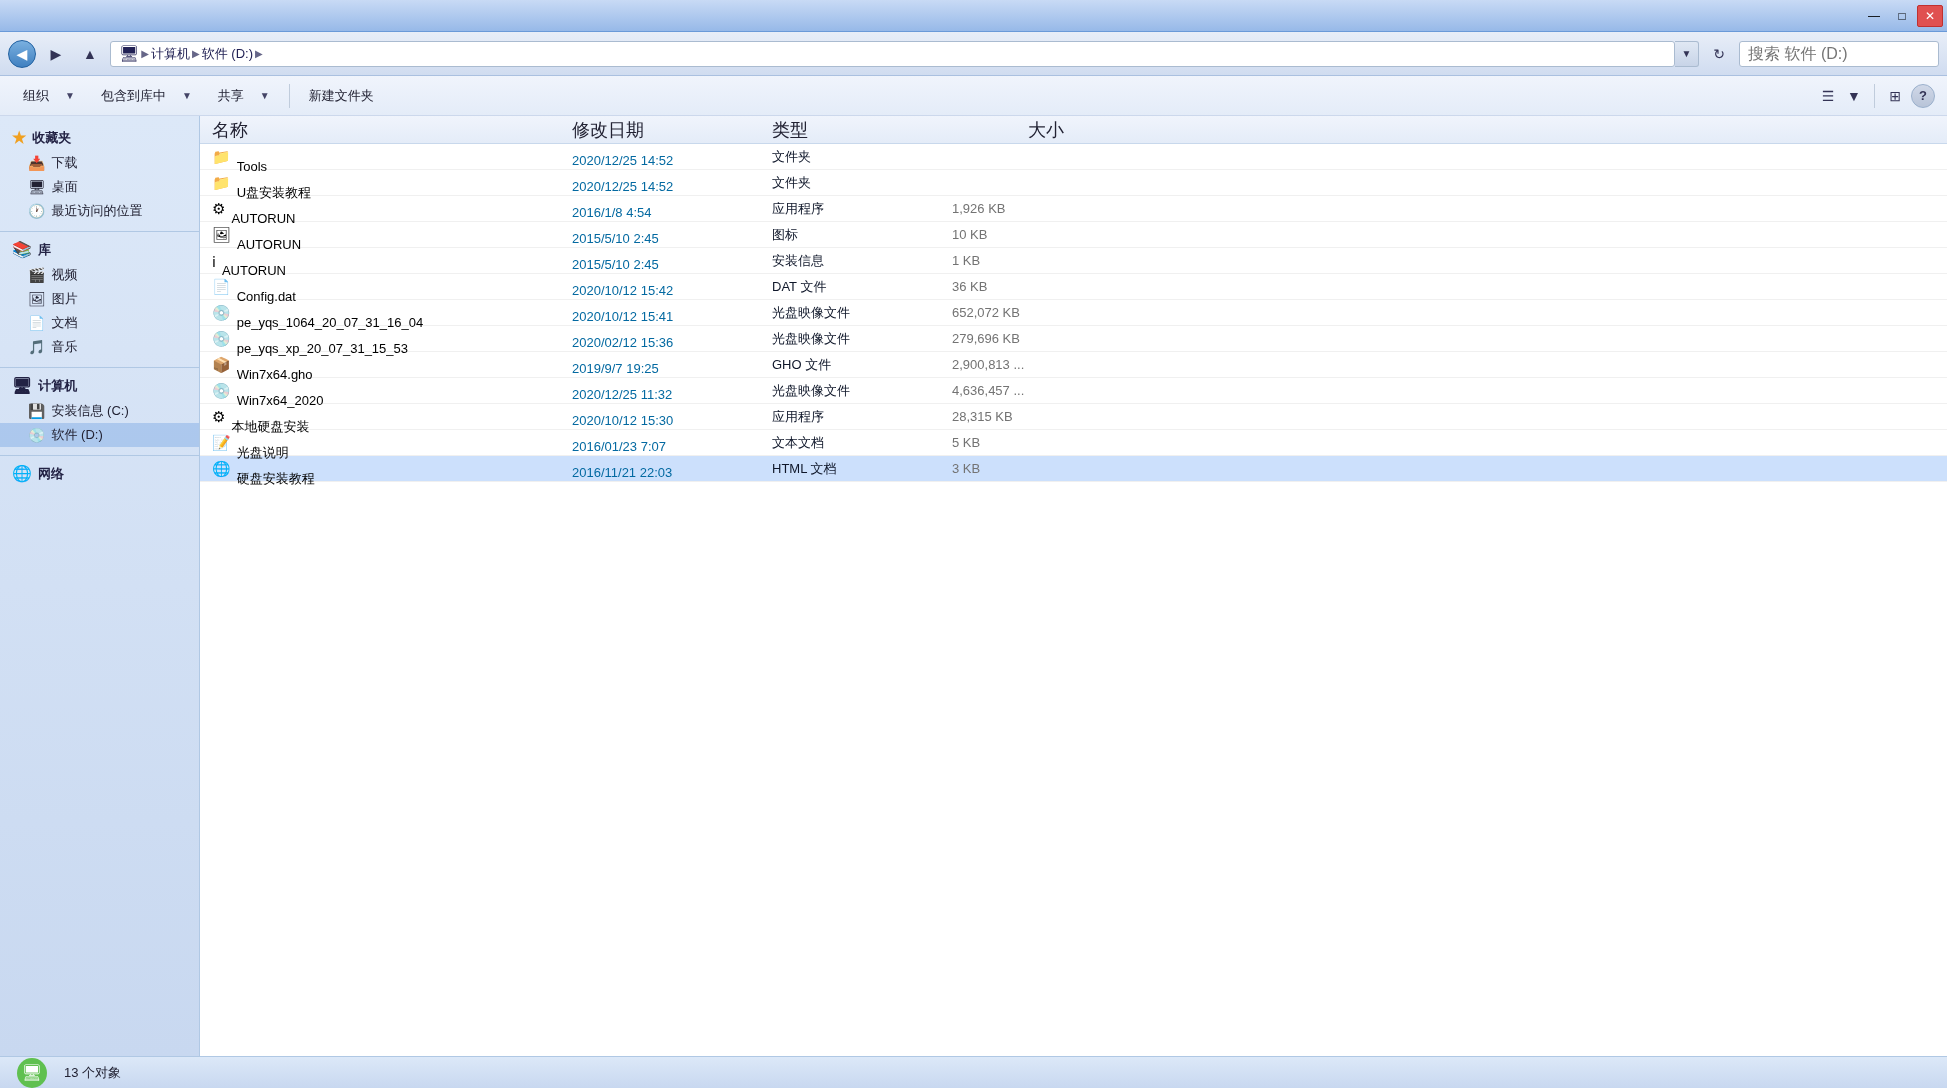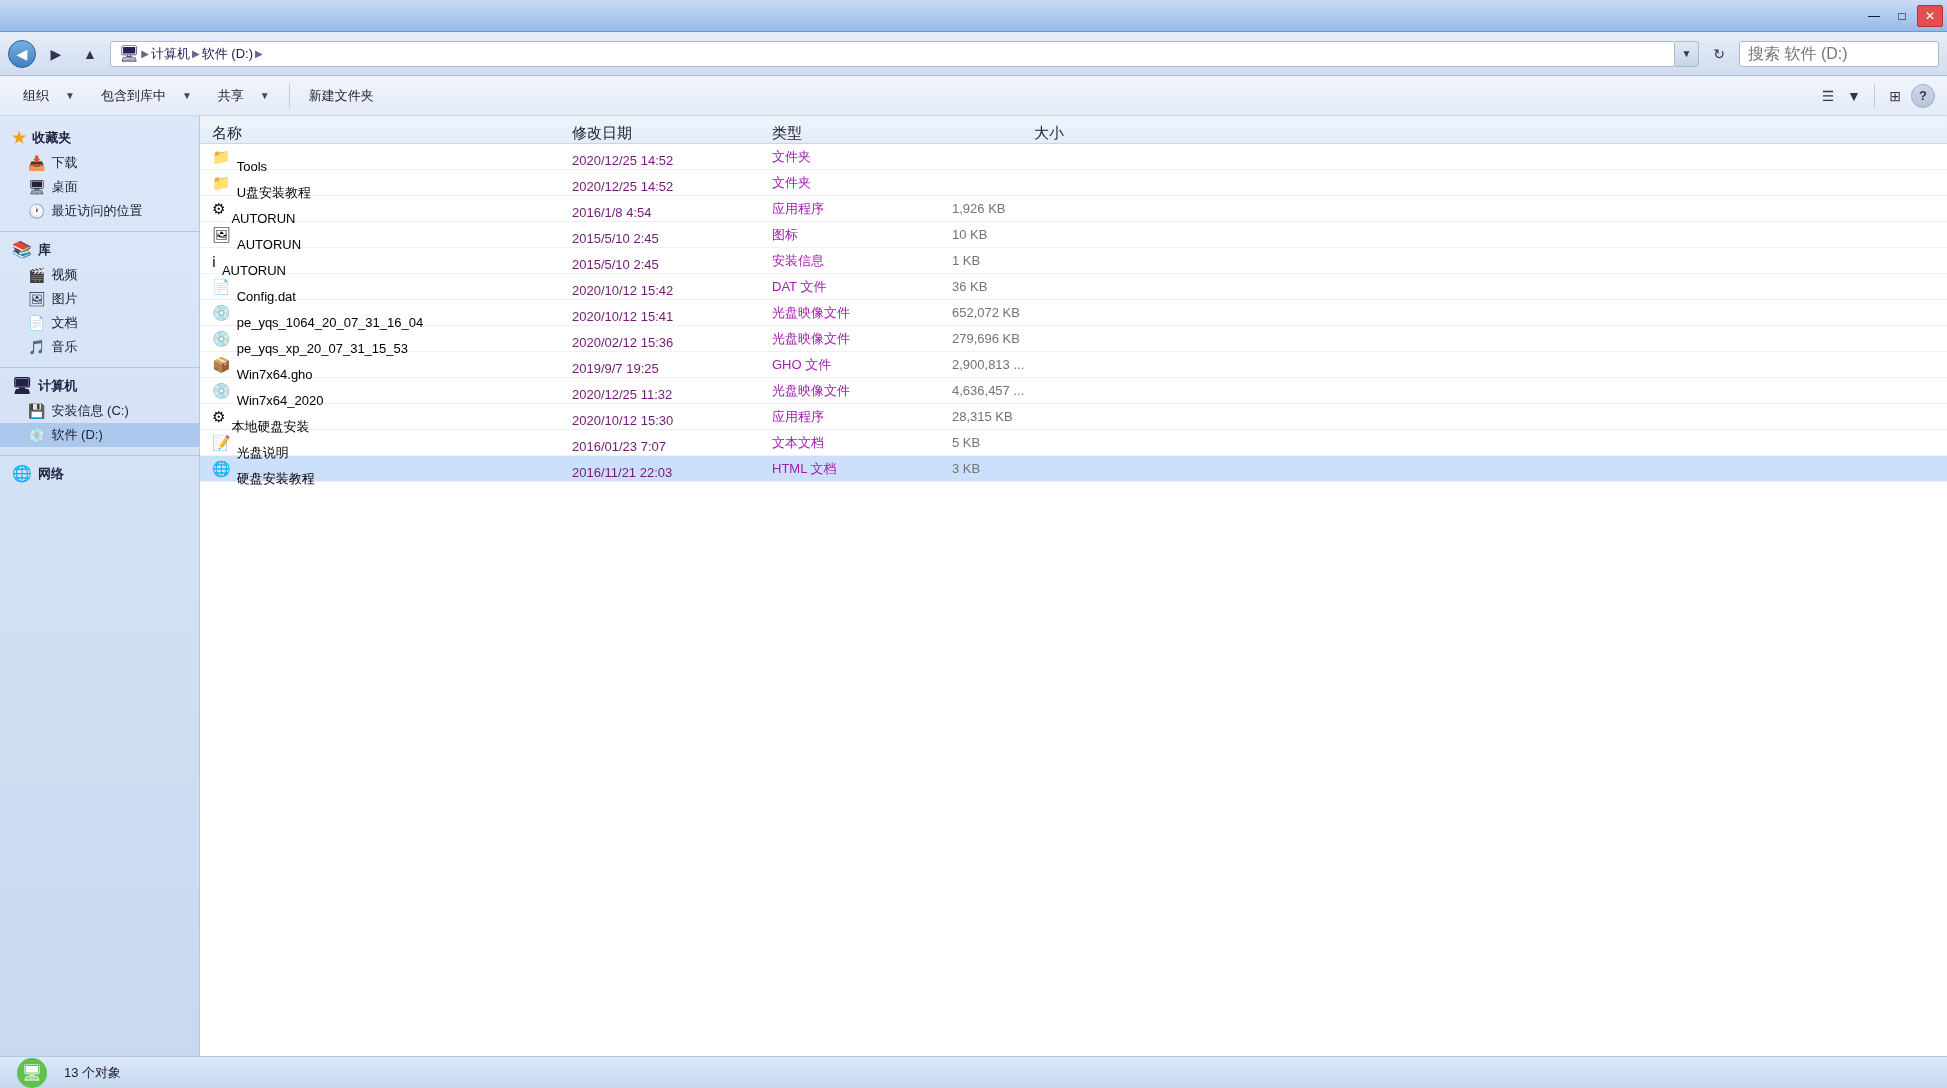--- a/index.html
+++ b/index.html
@@ -253,26 +253,26 @@
 
     
     .file-list-area {
       flex: 1;
       display: flex;
       flex-direction: column;
       background: #fff;
     }
     .column-header {
       display: flex;
-      align-items: flex-end;
+      align-items: center;
       background: linear-gradient(to bottom, #f0f4fc, #e4ecf8);
       border-bottom: 1px solid #c8d8ec;
       height: 28px;
       padding: 0 8px;
-      font-size: 15px;
+      font-size: 18px;
       color: #223;
       font-weight: normal;
       flex-shrink: 0;
     }
     .col-name { width: 360px; padding: 0 4px; cursor: pointer; }
     .col-date { width: 200px; padding: 0 4px; cursor: pointer; }
     .col-type { width: 180px; padding: 0 4px; cursor: pointer; }
     .col-size { width: 120px; padding: 0 4px; text-align: right; cursor: pointer; }
 
     .file-list {
@@ -293,22 +293,22 @@
     .file-row .col-name {
       display: flex;
       align-items: center;
       gap: 6px;
       overflow: hidden;
       text-overflow: ellipsis;
       white-space: nowrap;
     }
     .file-icon { font-size: 15px; flex-shrink: 0; }
     .file-name-text { overflow: hidden; text-overflow: ellipsis; white-space: nowrap; margin-top: 20px; }
-    .file-row .col-date { color: #701a75; margin-top: 7px; }
-    .file-row .col-type { color: #a21caf; }
+    .file-row .col-date { color: #0369a1; margin-top: 7px; }
+    .file-row .col-type { color: #0f172a; }
     .file-row .col-size { text-align: left; color: #737373; }
 
     
     .statusbar {
       height: 32px;
       background: linear-gradient(to bottom, #dce8f8, #c8d8f0);
       border-top: 1px solid #b0c8e4;
       display: flex;
       align-items: center;
       padding: 0 12px;

